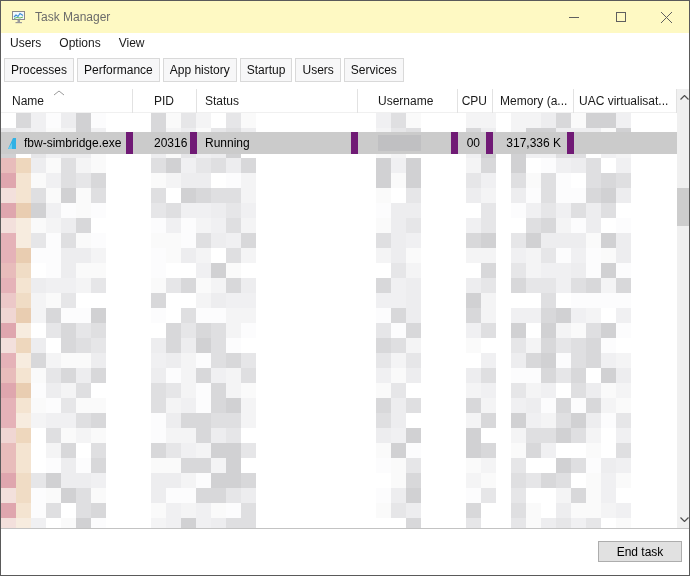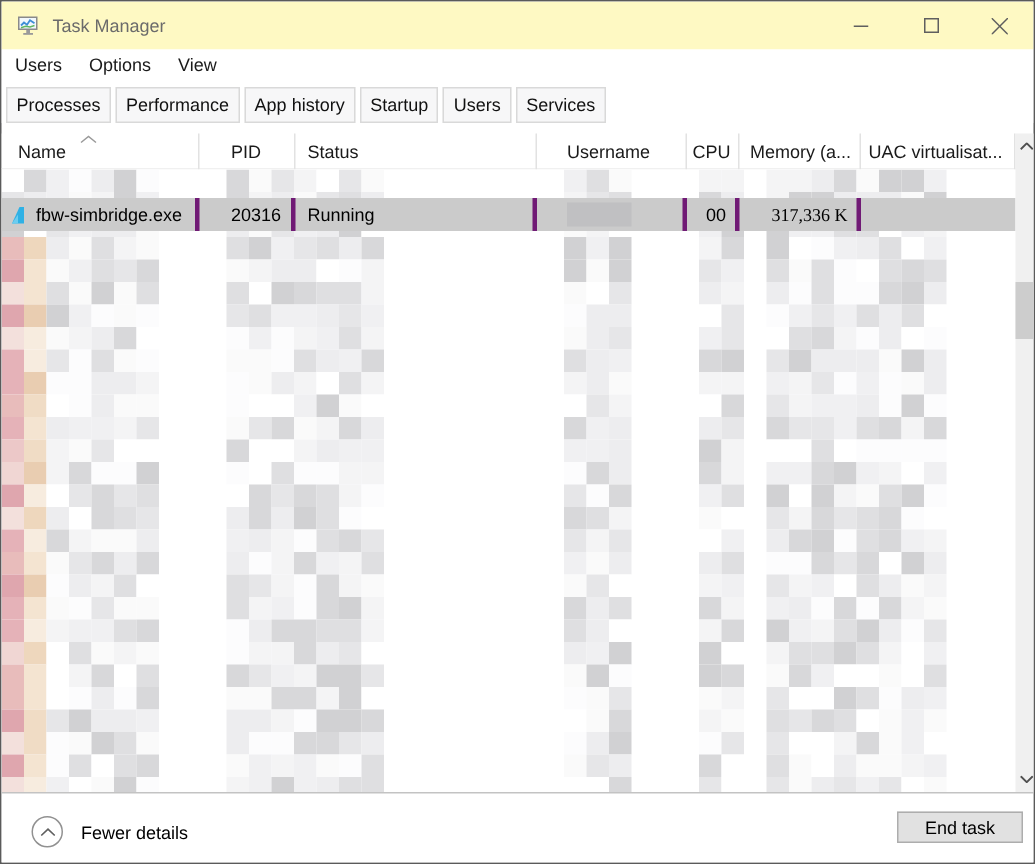--- a/index.html
+++ b/index.html
@@ -28,23 +28,23 @@
   .c-status{width:161px;padding-left:8px;}
   .c-user{width:100px;padding-left:20px;}
   .c-cpu{width:35px;justify-content:flex-end;padding-right:5px;}
   .c-mem{width:81px;padding-left:7px;}
   .c-uac{width:103px;padding-left:5px;}
   
   .tbody{position:absolute;left:0;top:112px;width:676px;height:415px;overflow:hidden;background:#fff;}
   .mcell{position:absolute;width:15px;height:15px;}
   
   .row-selected{position:absolute;left:0;top:19px;width:676px;height:22px;background:#cbcbcb;display:flex;z-index:5;}
-  .td{height:22px;border-right:3px solid #701a75;font-size:12px;color:#000;display:flex;align-items:center;white-space:nowrap;overflow:hidden;}
+  .td{height:22px;border-right:7px solid #701a75;font-size:12px;color:#000;display:flex;align-items:center;white-space:nowrap;overflow:hidden;}
   .td.c-cpu{justify-content:flex-end;padding-right:6px;}
-  .td.c-mem{justify-content:flex-end;padding-left:0;padding-right:6px;font-family:Liberation Serif, serif;}
+  .td.c-mem{justify-content:flex-end;padding-left:0;padding-right:6px;}
   .name-cell-inner{display:flex;align-items:center;gap:5px;padding-left:7px;}
   .user-blur{position:absolute;left:377px;top:22px;width:43px;height:16px;background:#c0c0c2;z-index:6;}
   
   .vscroll{position:absolute;left:676px;top:88px;width:14px;height:439px;background:#f0f0f0;}
   .scroll-arrow{position:absolute;left:0;width:14px;height:17px;display:flex;align-items:center;justify-content:center;}
   .scroll-arrow.up{top:0;} .scroll-arrow.down{bottom:0;}
   .scroll-thumb{position:absolute;left:0;top:99px;width:14px;height:38px;background:#cdcdcd;}
   
   .footer{position:absolute;left:0;top:527px;width:100%;height:47px;background:#fff;border-top:1px solid #c3c3c3;}
   .fewer{position:absolute;left:20px;top:15px;display:flex;align-items:center;gap:12px;}
@@ -899,24 +899,16 @@
     </div>
     <div class="scroll-thumb"></div>
     <div class="scroll-arrow down">
       <svg width="9" height="5" viewBox="0 0 9 5">
           <polyline points="0.5,0.5 4.5,4.5 8.5,0.5" fill="none" stroke="#505050" stroke-width="1.2"></polyline>
         </svg>
     </div>
   </div>
 
   <div class="footer">
-    <div class="fewer">
-      <span class="circle">
-        <svg width="10" height="6" viewBox="0 0 10 6">
-            <polyline points="0.5,5 5,0.8 9.5,5" fill="none" stroke="#5f5f5f" stroke-width="1.1"></polyline>
-          </svg>
-      </span>
-      <span class="fewer-label">Fewer details</span>
-    </div>
     <div class="endtask">End task</div>
   </div>
 
 </div>
 
 </body></html>

